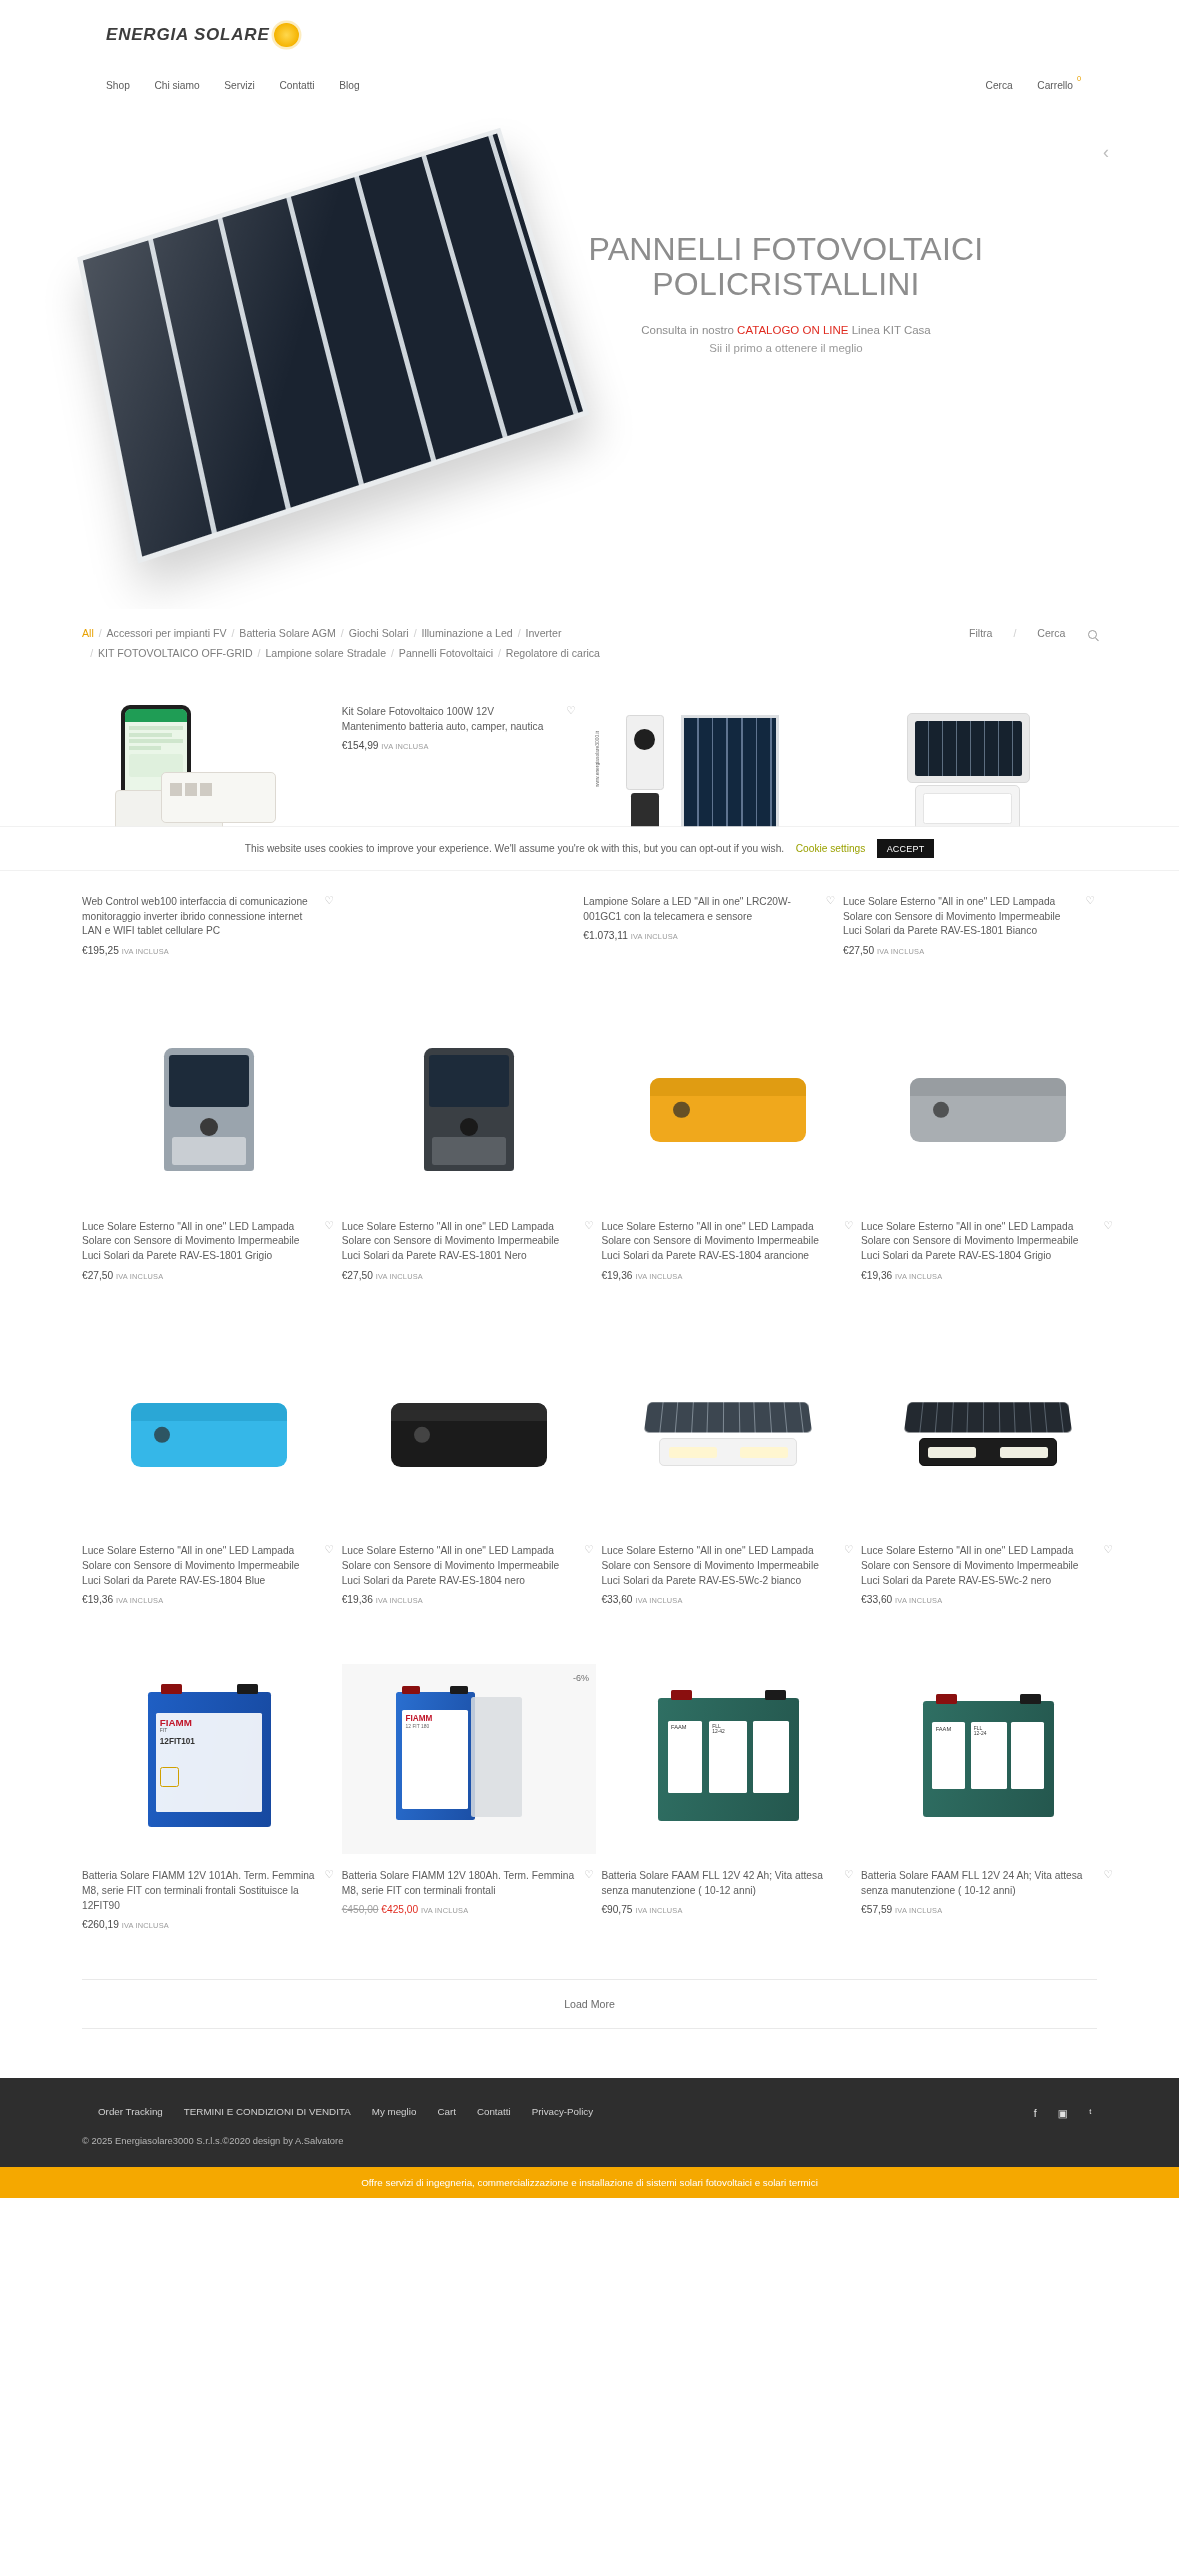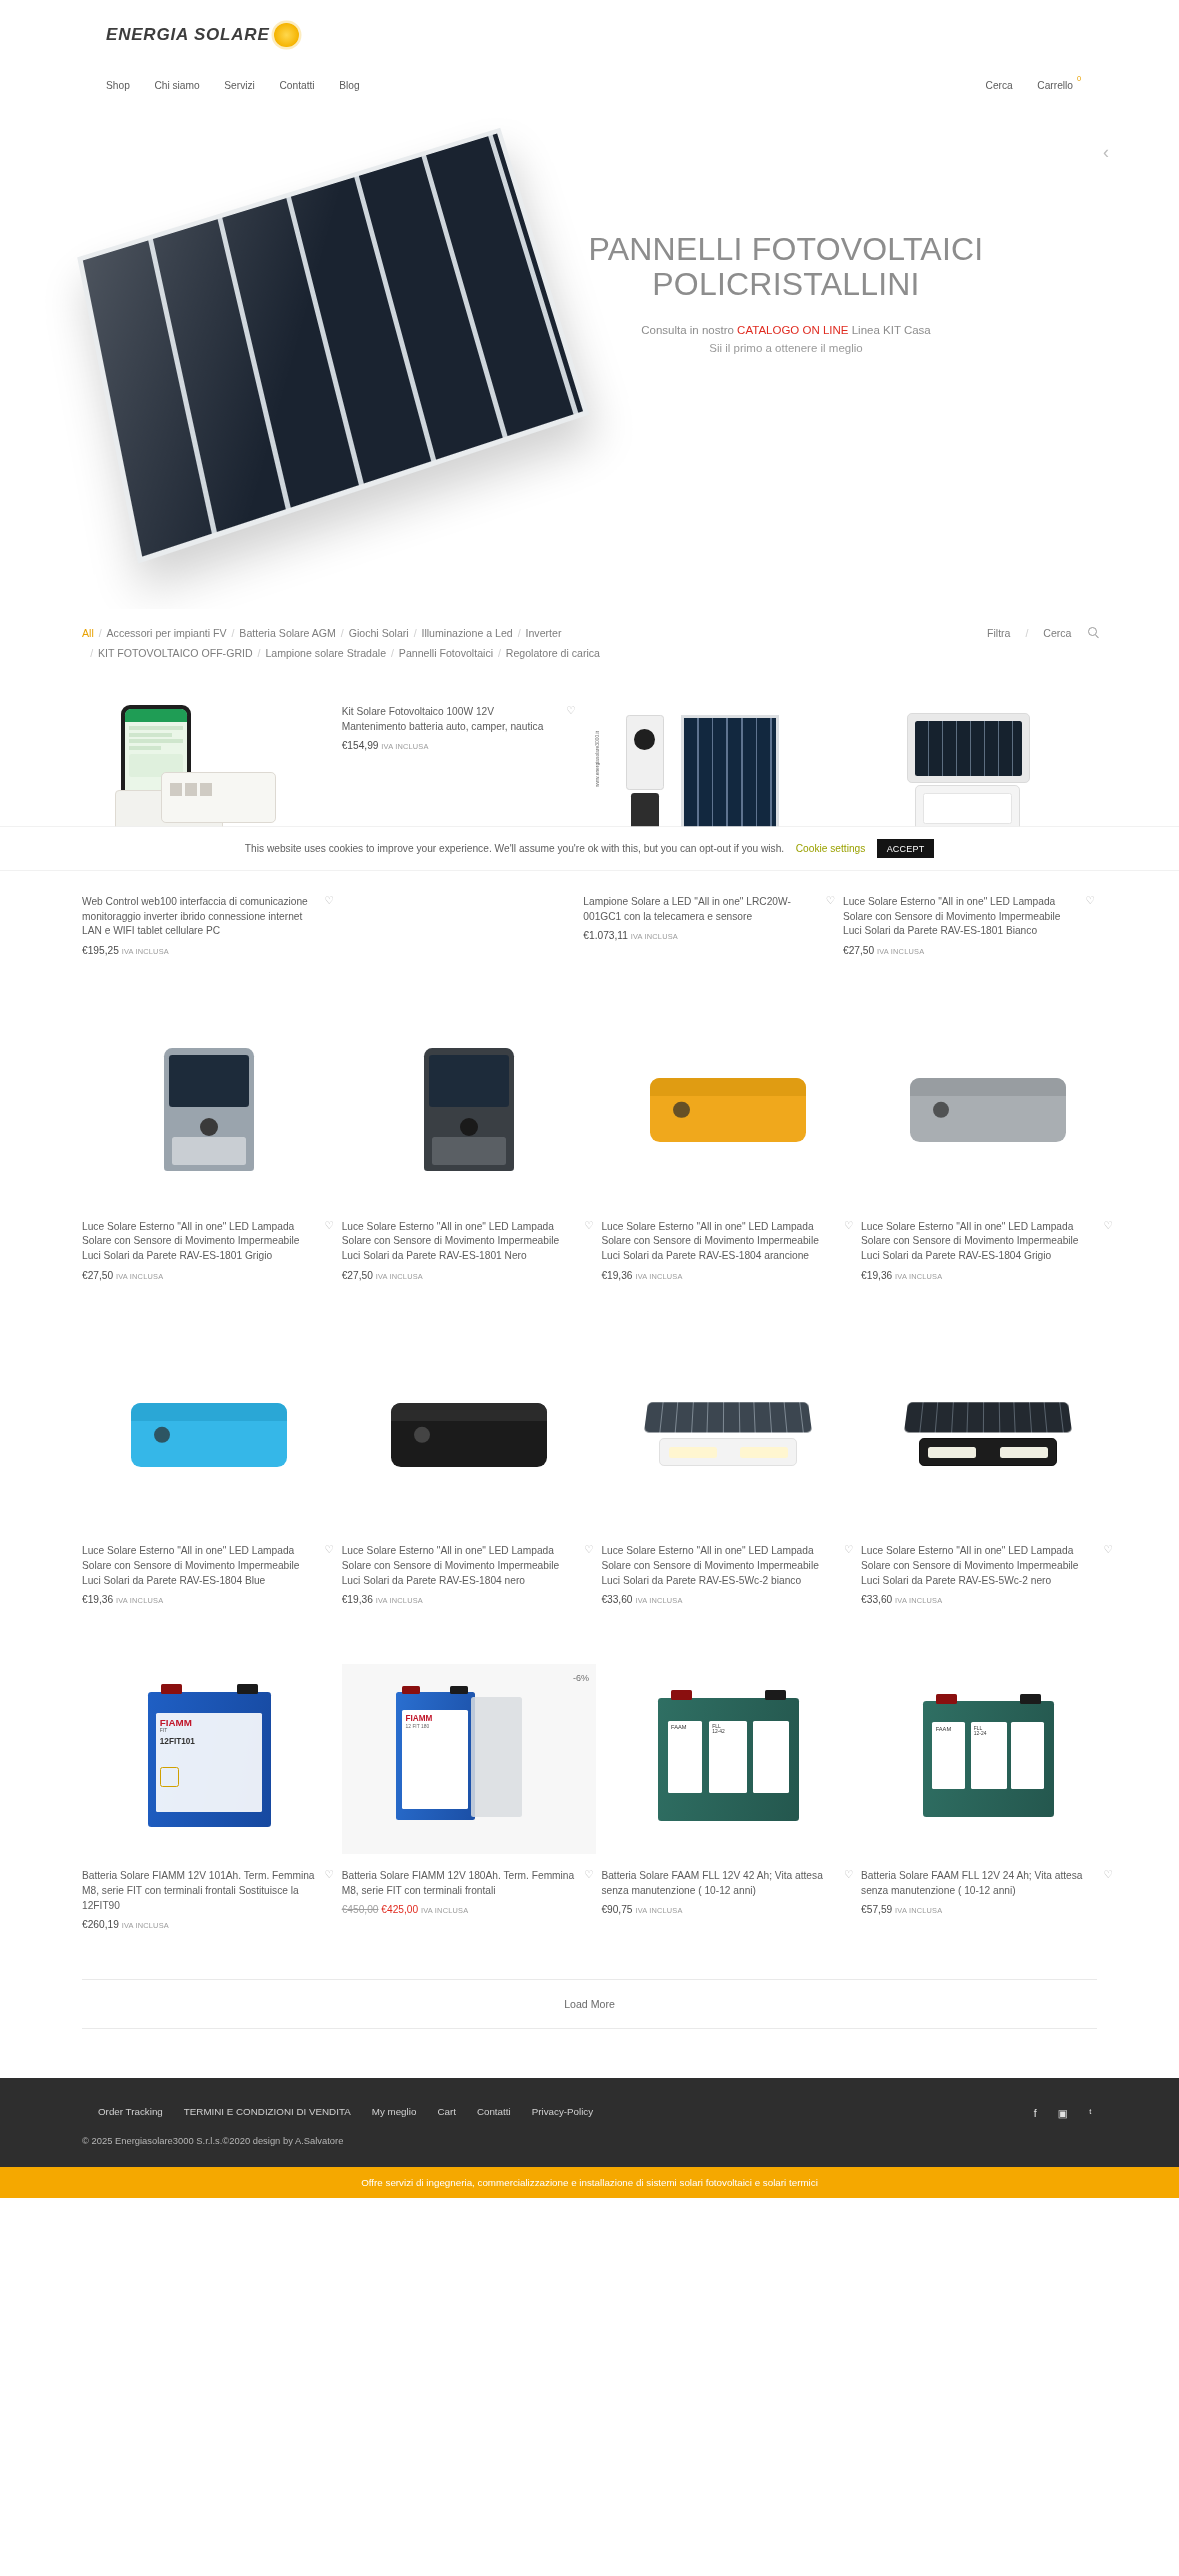--- a/index.html
+++ b/index.html
@@ -167,22 +167,22 @@
   .filter-item {
     margin-right: 4.9px;
     cursor: pointer;
     white-space: nowrap;
   }
   .filter-item.active { color: #e8a100; }
   .sep { color: #cfcfcf; margin-right: 4.9px; }
   .filter-right {
     margin-left: auto;
     display: flex;
-    align-items: flex-start;
-    gap: 10px;
+    align-items: flex-end;
+    gap: 16px;
     white-space: nowrap;
   }
   .search-circle {
     display: inline-block;
     width: 9px; height: 9px;
     border: 1.1px solid #9a9a9a;
     border-radius: 50%;
     position: relative;
     margin-left: 1.6px;
   }

